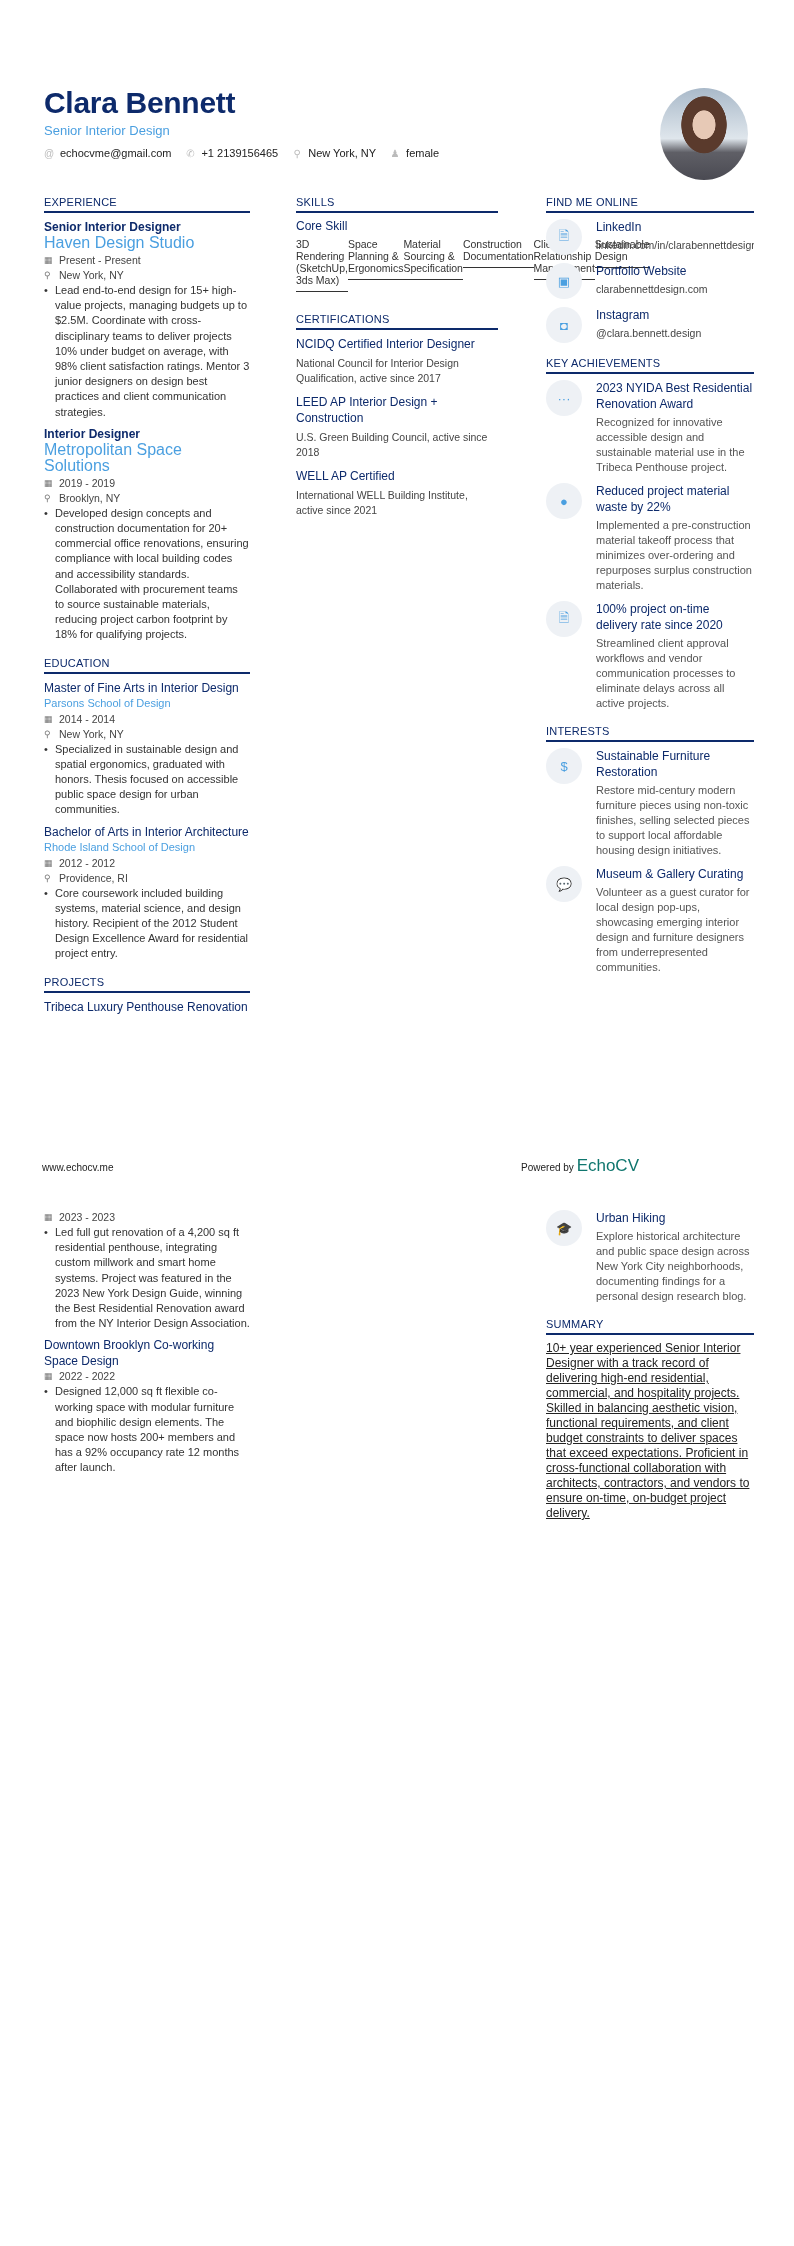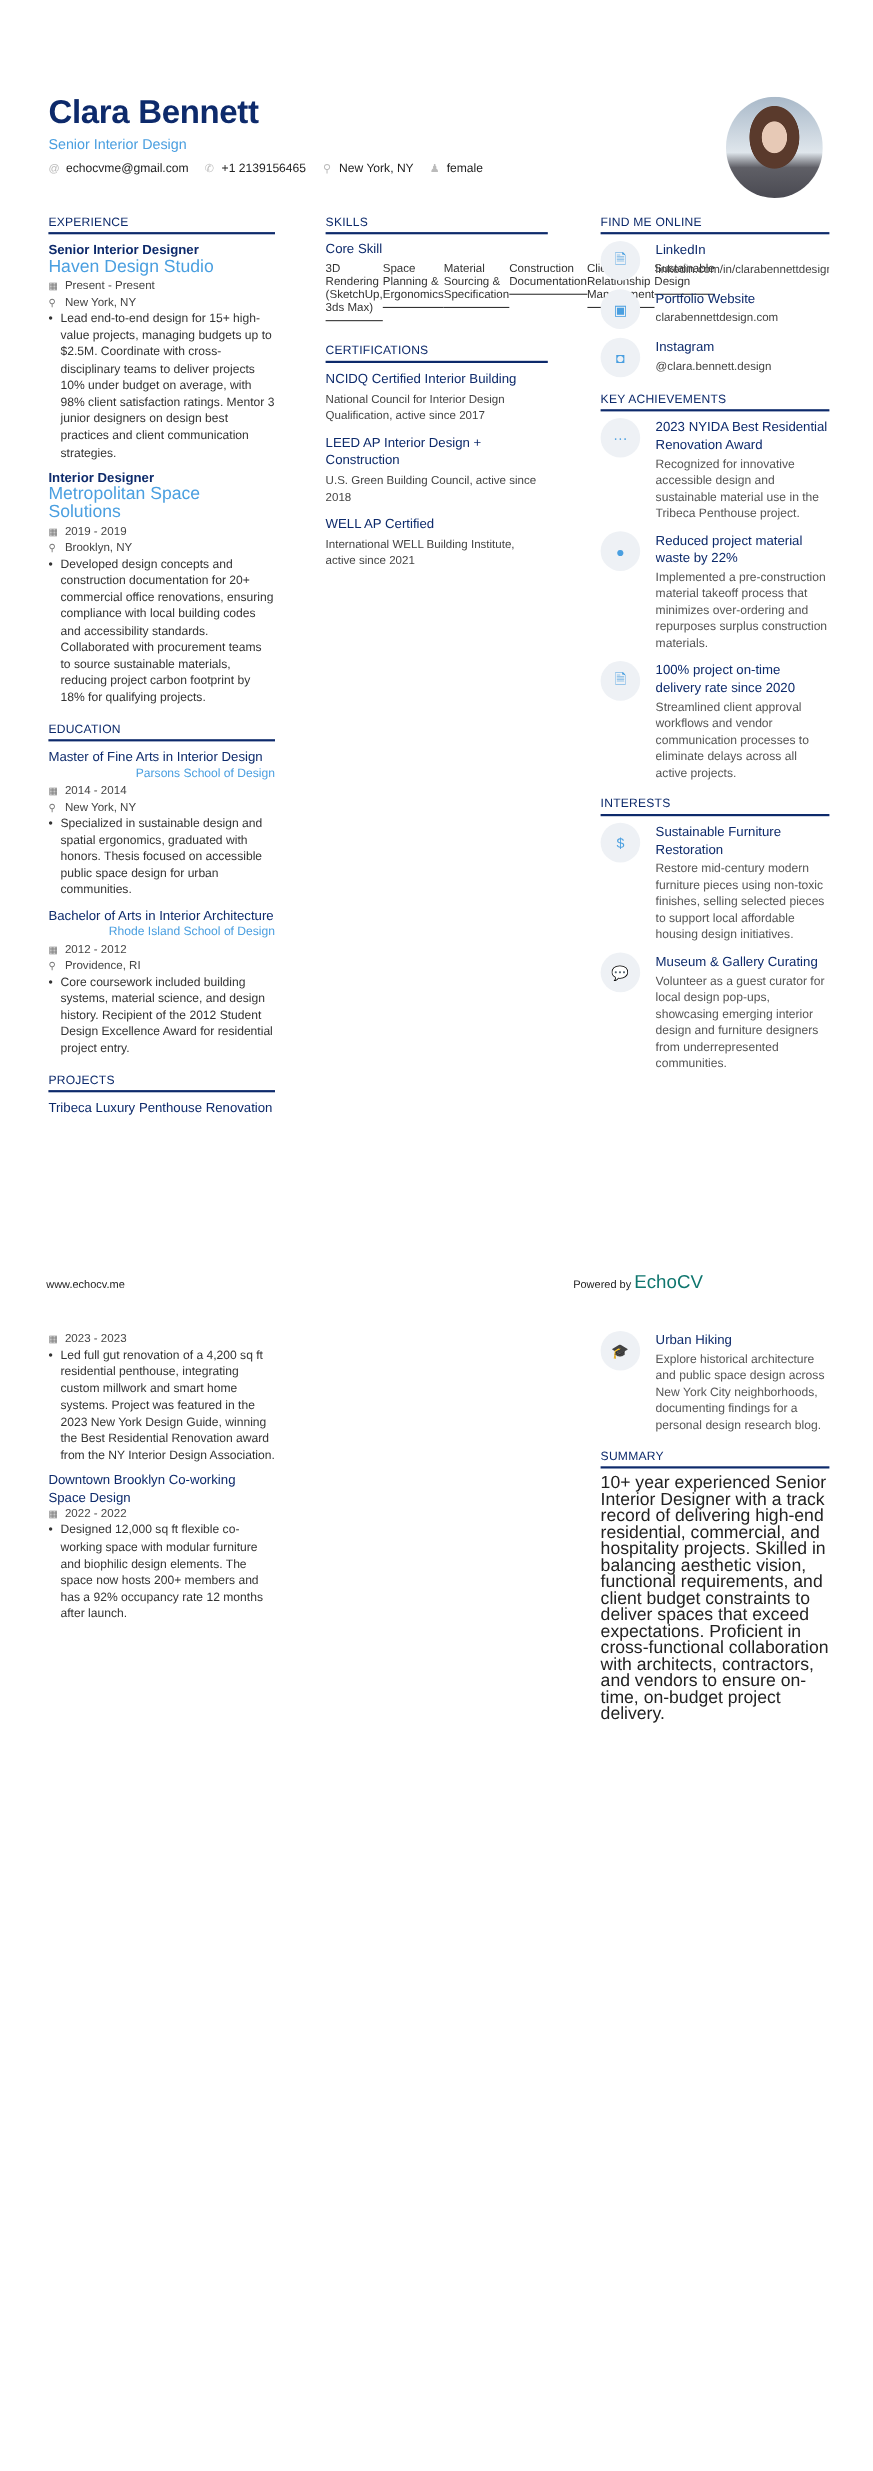--- a/index.html
+++ b/index.html
@@ -20,42 +20,42 @@
 
   .col { position: absolute; }
   .col-left { left: 44px; width: 206px; }
   .col-mid { left: 296px; width: 202px; }
   .col-right { left: 546px; width: 208px; }
 
   .sec-title { font-size: 11px; color: #0d2a6b; letter-spacing: 0.2px; padding-bottom: 3px; border-bottom: 2px solid #0d2a6b; margin-bottom: 6px; }
   .item-title { font-size: 12px; font-weight: bold; color: #0d2a6b; line-height: 16px; }
   .item-title.light { font-weight: normal; }
   .item-sub { font-size: 16px; color: #4a9fe0; line-height: 16px; margin-bottom: 2px; }
-  .item-sub.small { font-size: 11px; line-height: 14px; text-align: right; }
+  .item-sub.small { font-size: 11px; line-height: 14px; }
   .meta { font-size: 10.5px; color: #444; line-height: 15px; display: flex; align-items: center; }
   .meta .ic { color: #777; font-size: 9px; width: 12px; margin-right: 3px; }
   .bullet { display: flex; font-size: 11px; color: #333; line-height: 15.2px; }
   .bullet .dot { width: 11px; flex: none; }
   .block { margin-bottom: 6px; }
   .section { margin-bottom: 14px; }
 
   .skill-head { font-size: 12px; color: #0d2a6b; margin-bottom: 3px; }
   .skill { font-size: 10.5px; color: #333; padding: 2px 0 5px 0; margin-bottom: 7px; border-bottom: 1px solid #333; display: inline-block; }
   .skills-list { display: flex; flex-direction: row; align-items: flex-start; }
   .cert-title { font-size: 12px; color: #0d2a6b; line-height: 16px; }
   .cert-desc { font-size: 10.5px; color: #444; line-height: 15px; margin: 4px 0 8px 0; }
 
   .card { display: flex; margin-bottom: 8px; }
   .icircle { width: 36px; height: 36px; border-radius: 50%; background: #eef1f5; flex: none; display: flex; align-items: center; justify-content: center; color: #4a9fe0; font-size: 13px; margin-right: 14px; }
   .card-body { flex: 1; overflow: hidden; }
   .card-title { font-size: 12px; color: #0d2a6b; line-height: 16px; }
   .card-text { font-size: 10.5px; color: #444; line-height: 15px; margin-top: 3px; white-space: nowrap; overflow: hidden; }
   .card-desc { font-size: 11px; color: #555; line-height: 15px; margin-top: 3px; }
 
-  .summary { font-size: 16px; color: #222; line-height: 15px; }
+  .summary { font-size: 12px; color: #222; line-height: 15px; text-decoration: underline; }
   .footer { position: absolute; left: 42px; right: 42px; display: flex; justify-content: space-between; align-items: baseline; font-size: 10px; color: #222; text-align: right; }
   .footer .brand { font-size: 17px; color: #0f766e; }
 </style>
 </head>
 <body>
 
 <div class="page page1">
 
   <div class="header">
     <div class="name">Clara Bennett</div>
@@ -168,21 +168,21 @@
         <span class="skill">3D Rendering (SketchUp, 3ds Max)</span>
         <span class="skill">Space Planning &amp; Ergonomics</span>
         <span class="skill">Material Sourcing &amp; Specification</span>
         <span class="skill">Construction Documentation</span>
         <span class="skill">Client Relationship Management</span>
         <span class="skill">Sustainable Design</span>
       </div>
     </div>
     <div class="section">
       <div class="sec-title">CERTIFICATIONS</div>
-      <div class="cert-title">NCIDQ Certified Interior Building</div>
+      <div class="cert-title">NCIDQ Certified Interior Designer</div>
       <div class="cert-desc">National Council for Interior Design Qualification, active since 2017</div>
       <div class="cert-title">LEED AP Interior Design + Construction</div>
       <div class="cert-desc">U.S. Green Building Council, active since 2018</div>
       <div class="cert-title">WELL AP Certified</div>
       <div class="cert-desc">International WELL Building Institute, active since 2021</div>
     </div>
   </div>
 
   <div class="col col-right" style="top:152px;">
     <div class="section">

